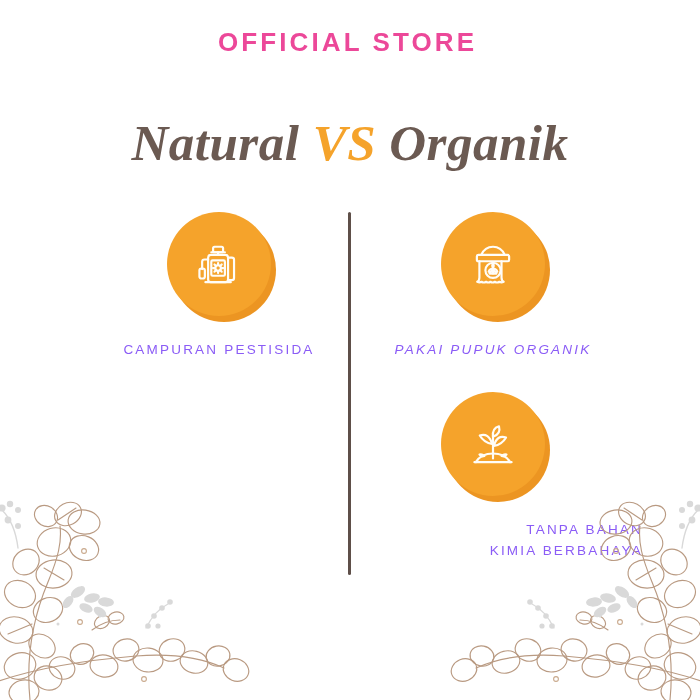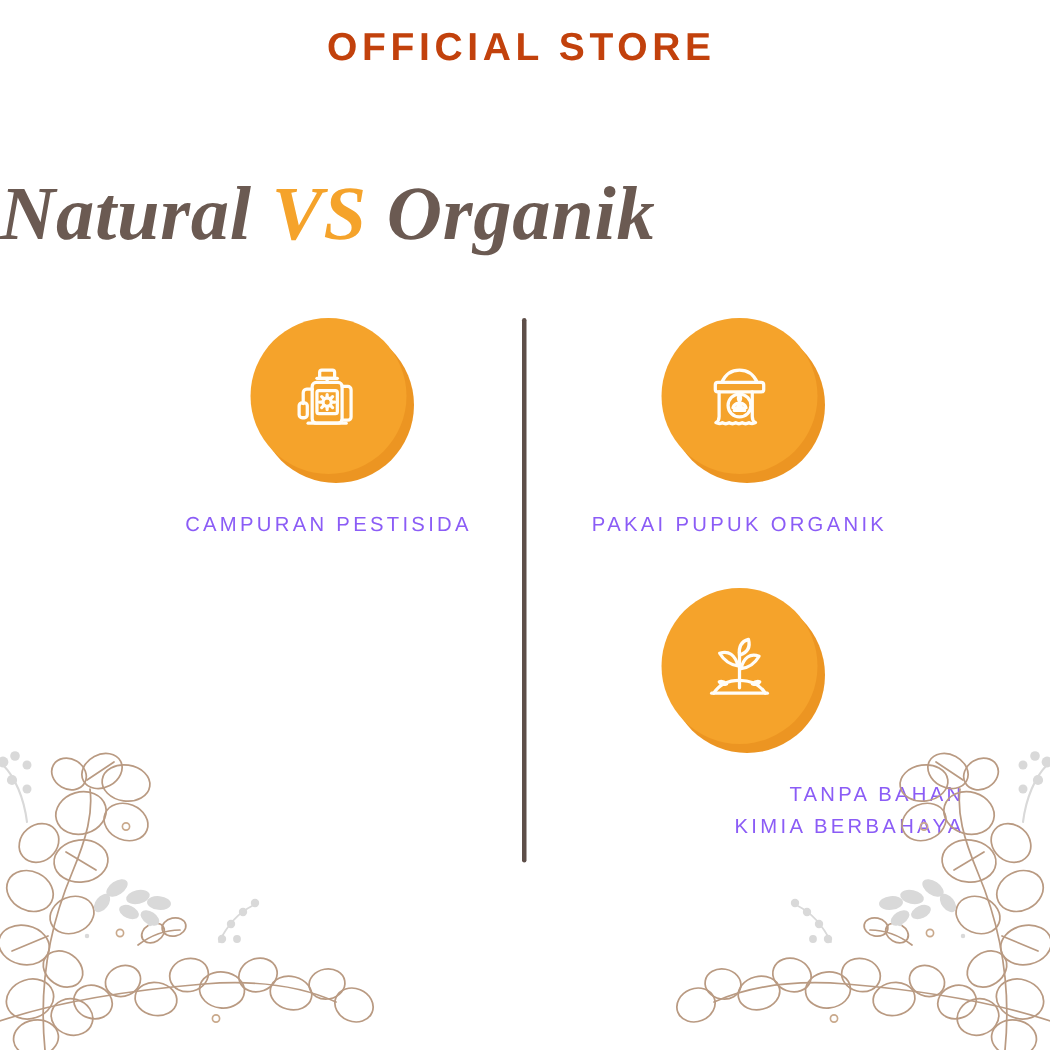--- a/index.html
+++ b/index.html
@@ -43,35 +43,35 @@
   .logo {
     position: absolute;
     left: 30px;
     top: 8px;
     width: 180px;
     height: 92px;
   }
   .official-store {
     position: absolute;
     left: 218px;
-    top: 16px;
+    top: 27px;
     font-size: 26px;
     font-weight: bold;
     letter-spacing: 3.1px;
-    color: #c2410c;
+    color: #ec4899;
     white-space: nowrap;
   }
 
   
   .title {
     position: absolute;
     top: 114px;
     left: 0;
     width: 700px;
-    text-align: left;
+    text-align: center;
     font-family: "Liberation Serif", serif;
     font-style: italic;
     font-weight: bold;
     font-size: 51px;
     color: #6B5A52;
     letter-spacing: 0.5px;
     white-space: nowrap;
   }
   .title .vs { color: #F5A32B; }
 
@@ -86,21 +86,21 @@
     border-radius: 2px;
   }
 
   
   .cell {
     position: absolute;
     width: 300px;
     text-align: center;
   }
   .cell-tl { left: 69px;  top: 212px; }
-  .cell-tr { left: 343px; top: 212px; }
+  .cell-tr { left: 343px; top: 212px; font-style: italic; }
   .cell-bl { left: 69px;  top: 392px; }
   .cell-br { left: 343px; top: 392px; text-align: right; }
 
   .icon-circle {
     position: relative;
     width: 104px;
     height: 104px;
     margin: 0 auto;
     border-radius: 50%;
     background: #F5A32B;

